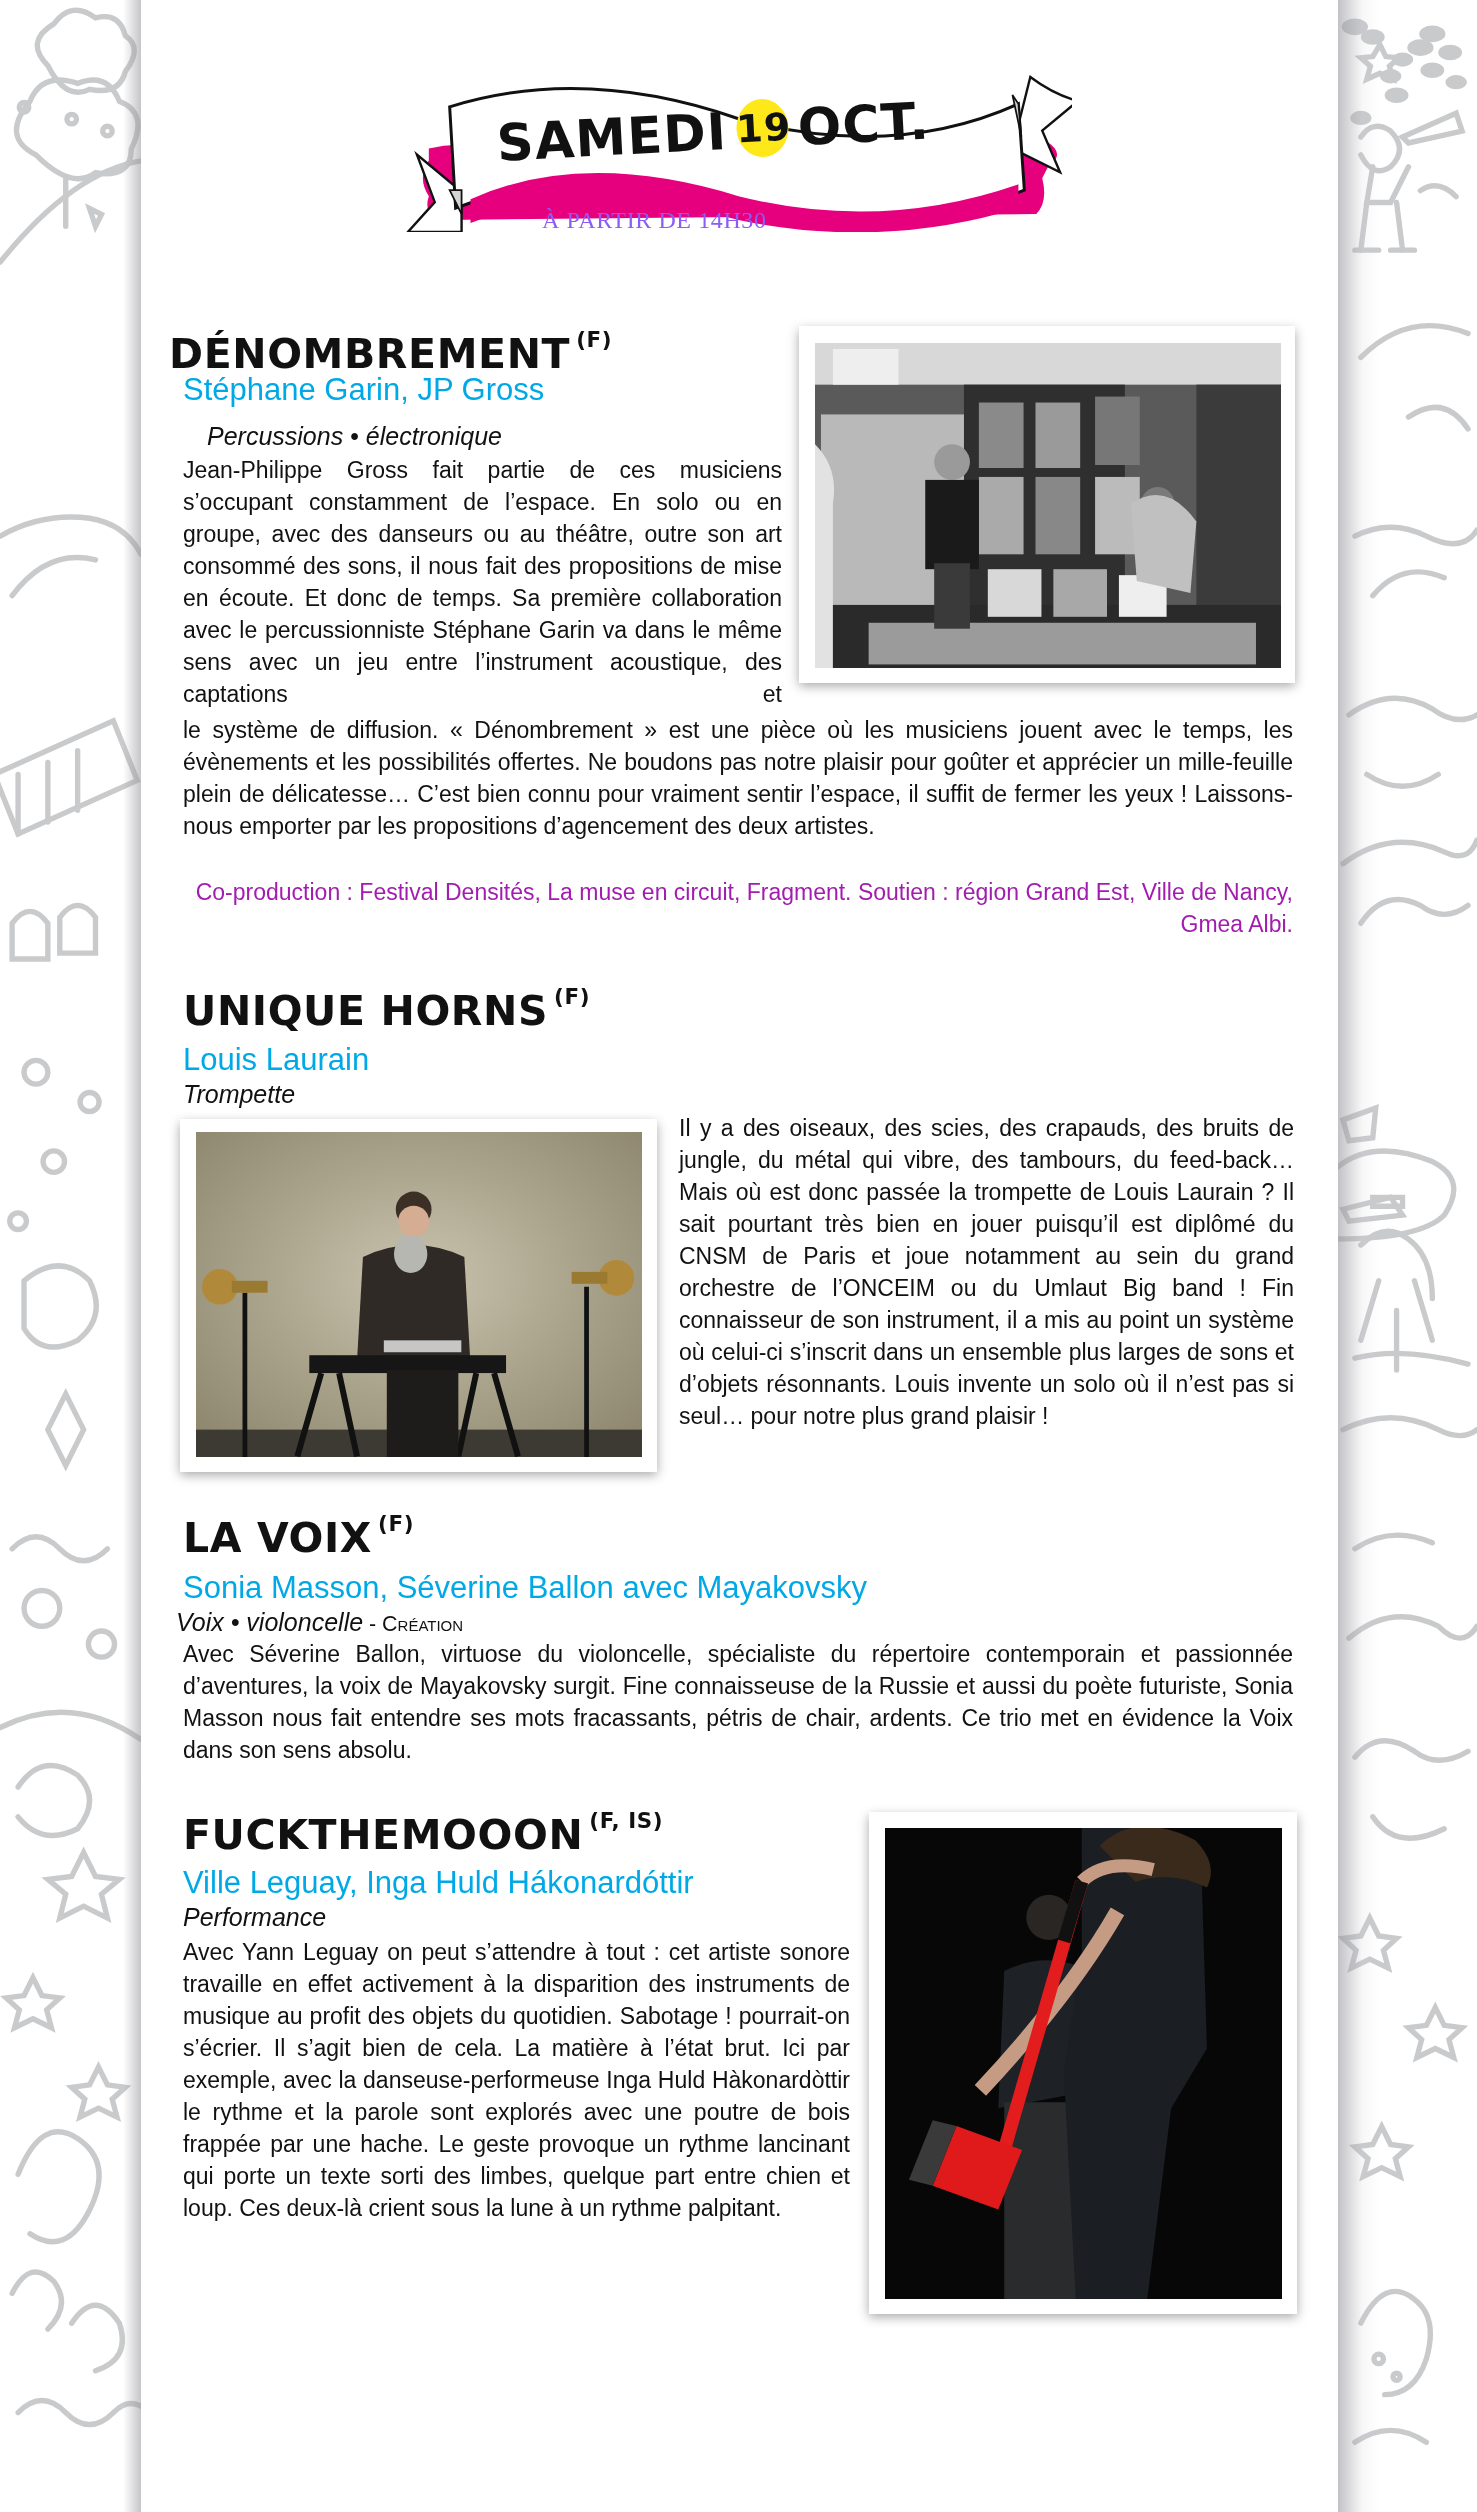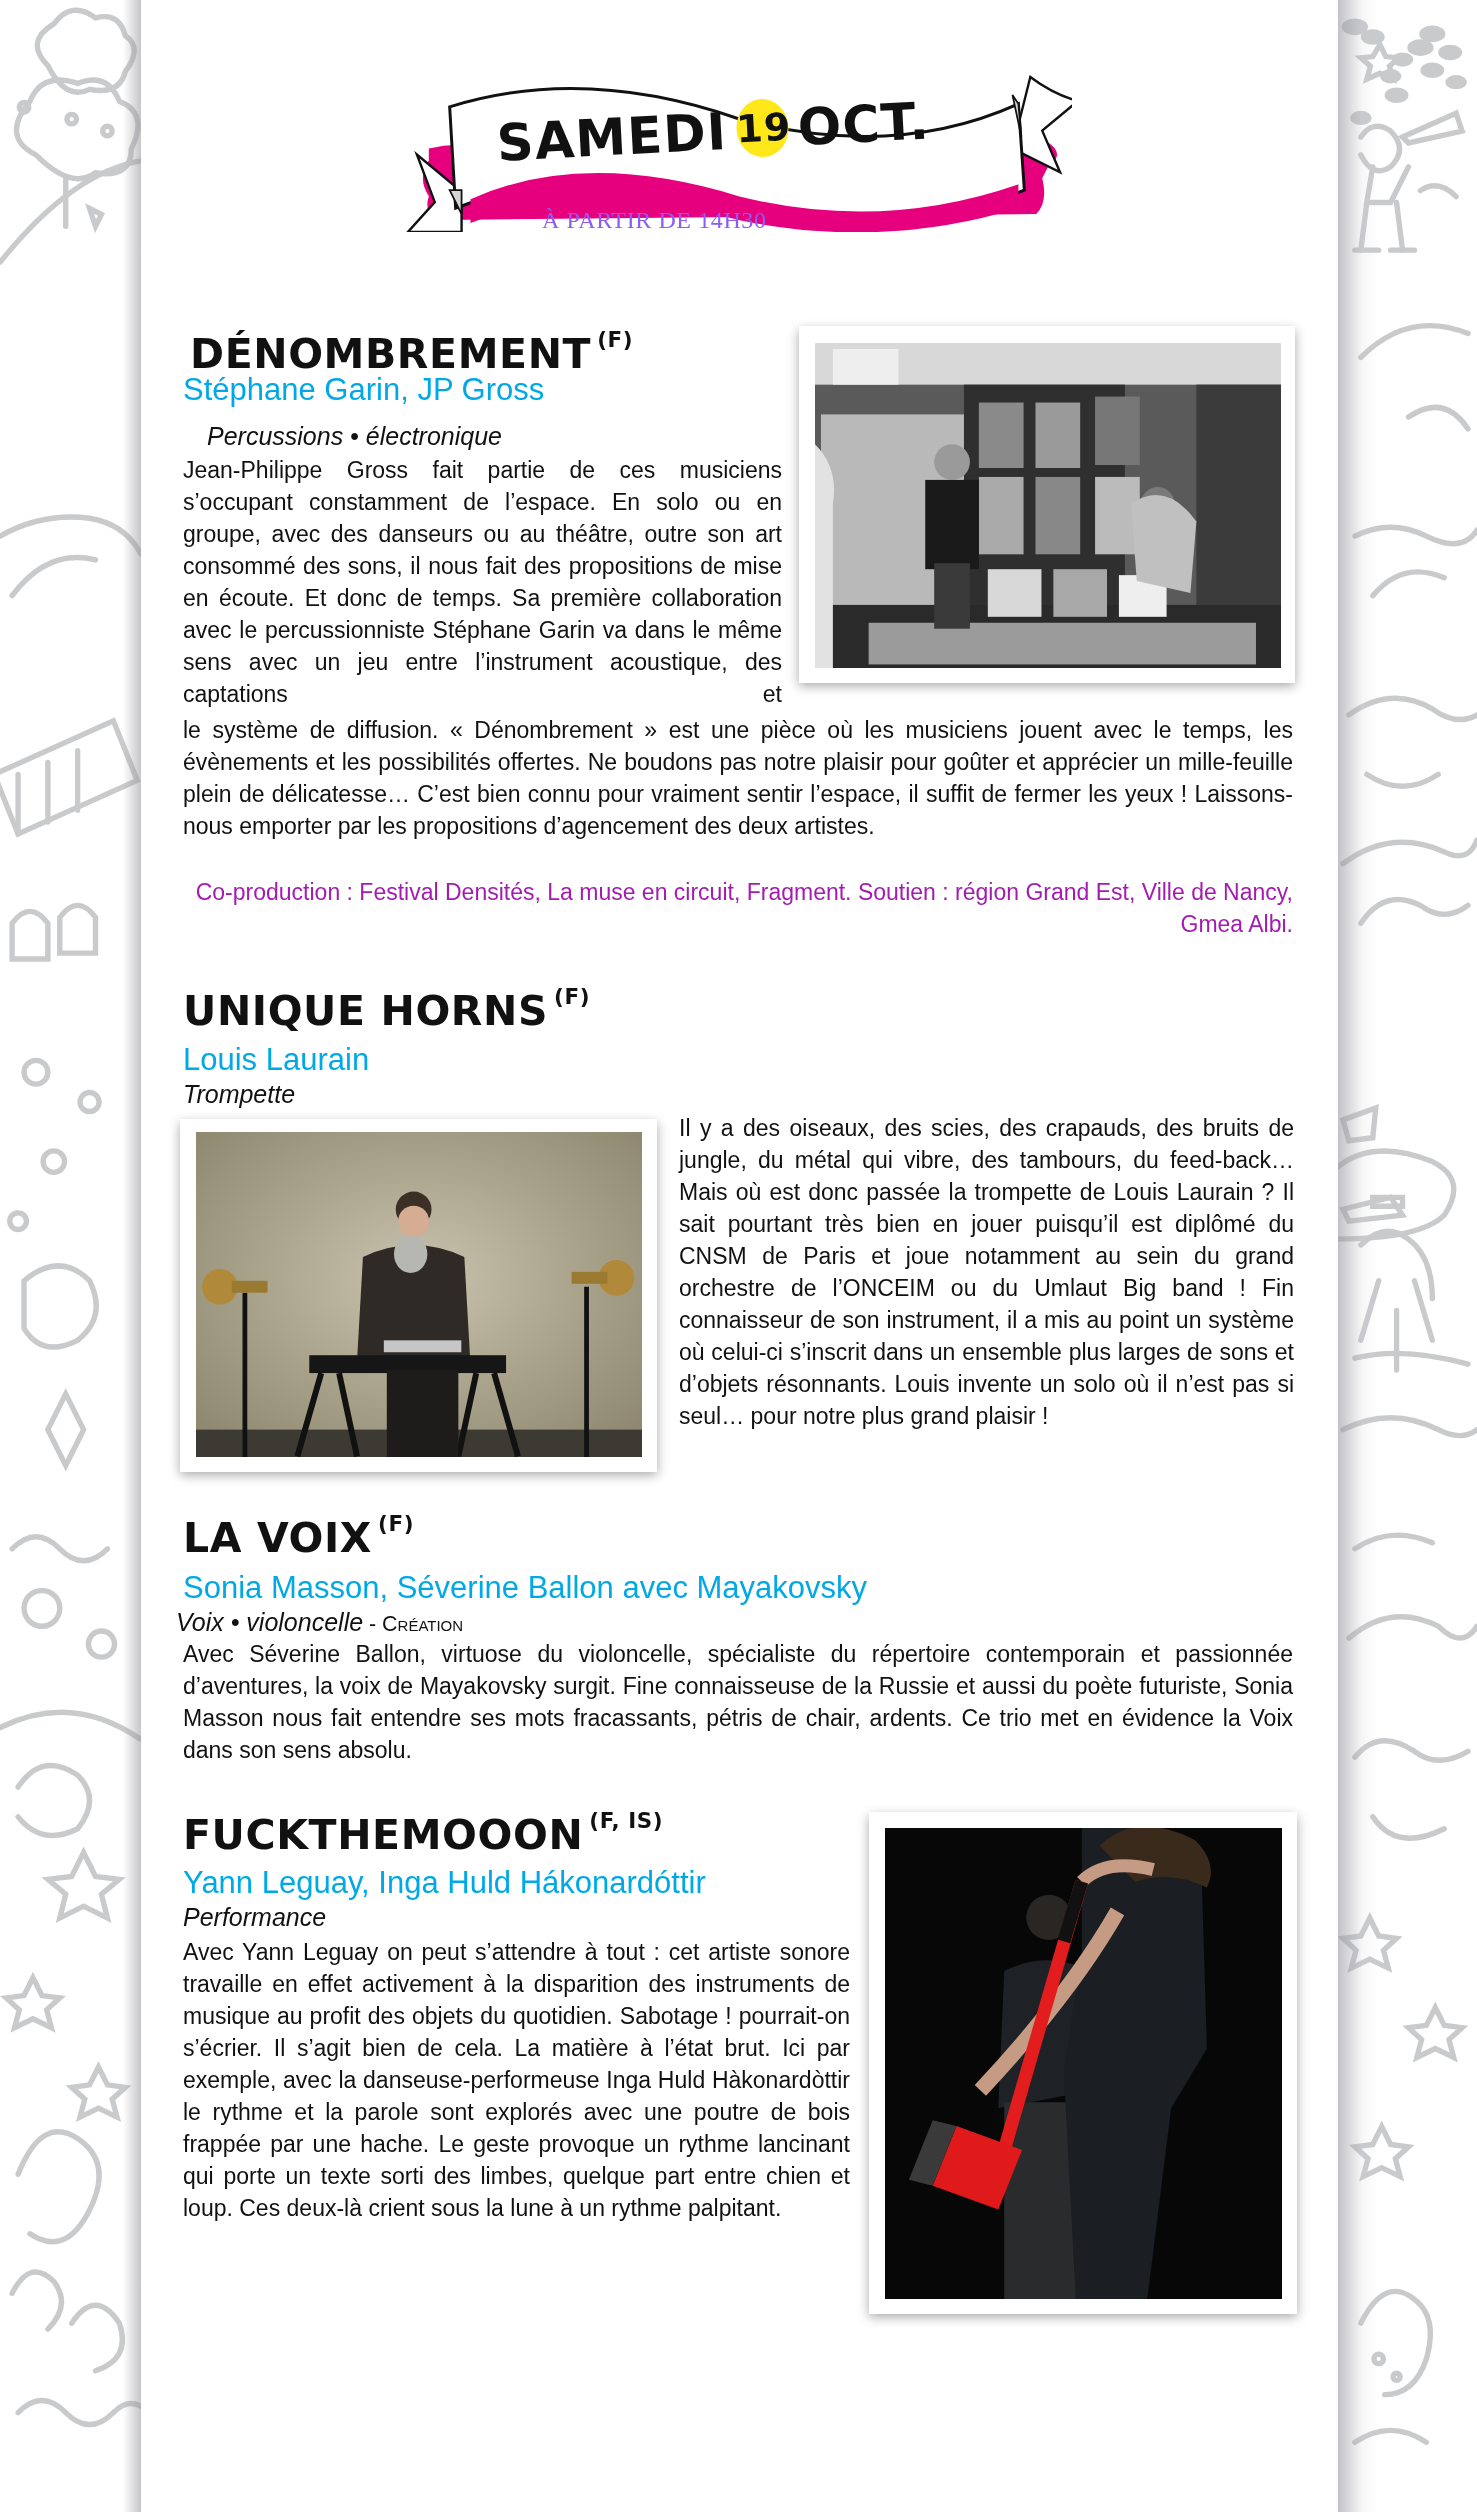--- a/index.html
+++ b/index.html
@@ -138,21 +138,21 @@
     <path d="M1020 40 L1035 110 L1030 55z" fill="#d5d5d5" stroke="#111" stroke-width="3"></path>
     <path d="M110 215 Q 300 130 560 210 Q 800 270 1030 190 L1030 230 Q 800 300 560 250 Q 300 180 110 255z" fill="#e6007e"></path>
   </svg>
   <div class="banner-title">
     <span>SAMEDI</span><span class="banner-date">19</span><span>OCT.</span>
   </div>
   <div class="banner-sub">À PARTIR DE 14H30</div>
 </div>
 
 <div>
-  <div class="title" style="left:190px; top:334px;">
+  <div class="title" style="left:169px; top:334px;">
     <span style="text-transform:uppercase;">Dénombrement</span><sup>(F)</sup>
   </div>
   <div class="artists" style="left:183px; top:374px;">Stéphane Garin, JP Gross</div>
   <div class="genre" style="left:183px; top:424px;margin-left:24px;">Percussions • électronique</div>
   <div class="body" style="left:183px; top:454px; width:599px;">
     <p style="text-align-last:justify;">Jean-Philippe Gross fait partie de ces musiciens s’occupant constamment de l’espace. En solo ou en groupe, avec des danseurs ou au théâtre, outre son art consommé des sons, il nous fait des propositions de mise en écoute. Et donc de temps. Sa première collaboration avec le percussionniste Stéphane Garin va dans le même sens avec un jeu entre l’instrument acoustique, des captations et</p>
   </div>
   <div class="body" style="left:183px; top:714px; width:1110px;">
     <p>le système de diffusion. « Dénombrement » est une pièce où les musiciens jouent avec le temps, les évènements et les possibilités offertes. Ne boudons pas notre plaisir pour goûter et apprécier un mille-feuille plein de délicatesse… C’est bien connu pour vraiment sentir l’espace, il suffit de fermer les yeux ! Laissons-nous emporter par les propositions d’agencement des deux artistes.</p>
   </div>
@@ -234,21 +234,21 @@
   <div class="genre" style="left:176px; top:1610px;">
     <span>Voix • violoncelle</span><span class="sc"> - Création</span>
   </div>
   <div class="body" style="left:183px; top:1638px; width:1110px;">Avec Séverine Ballon, virtuose du violoncelle, spécialiste du répertoire contemporain et passionnée d’aventures, la voix de Mayakovsky surgit. Fine connaisseuse de la Russie et aussi du poète futuriste, Sonia Masson nous fait entendre ses mots fracassants, pétris de chair, ardents. Ce trio met en évidence la Voix dans son sens absolu.</div>
 </div>
 
 <div>
   <div class="title" style="left:183px; top:1815px;">
     <span style="text-transform:uppercase;margin-top:16px;">Fuckthemooon</span><sup>(F, IS)</sup>
   </div>
-  <div class="artists" style="left:183px; top:1867px;">Yann Leguay, Inga Huld Hákonardóttir</div>
+  <div class="artists" style="left:183px; top:1867px;">Ville Leguay, Inga Huld Hákonardóttir</div>
   <div class="genre" style="left:183px; top:1905px;">Performance</div>
   <div class="body" style="left:183px; top:1936px; width:667px;">Avec Yann Leguay on peut s’attendre à tout : cet artiste sonore travaille en effet activement à la disparition des instruments de musique au profit des objets du quotidien. Sabotage ! pourrait-on s’écrier. Il s’agit bien de cela. La matière à l’état brut. Ici par exemple, avec la danseuse-performeuse Inga Huld Hàkonardòttir le rythme et la parole sont explorés avec une poutre de bois frappée par une hache. Le geste provoque un rythme lancinant qui porte un texte sorti des limbes, quelque part entre chien et loup. Ces deux-là crient sous la lune à un rythme palpitant.</div>
 
   <div class="frame" style="left:869px; top:1812px; width:428px; height:502px;">
     <div class="photo" style="left:15.5px; top:15.5px; width:397px; height:471px;">
       <svg viewBox="0 0 666 790" preserveAspectRatio="none">
         <rect width="666" height="790" fill="#070707"></rect>
         <path d="M200 240 q60 -30 120 -10 l30 210 l-160 30z" fill="#1e2126"></path>
         <circle cx="275" cy="150" r="38" fill="#2a2623"></circle>
         <rect x="200" y="460" width="150" height="330" fill="#2a2b2d"></rect>

